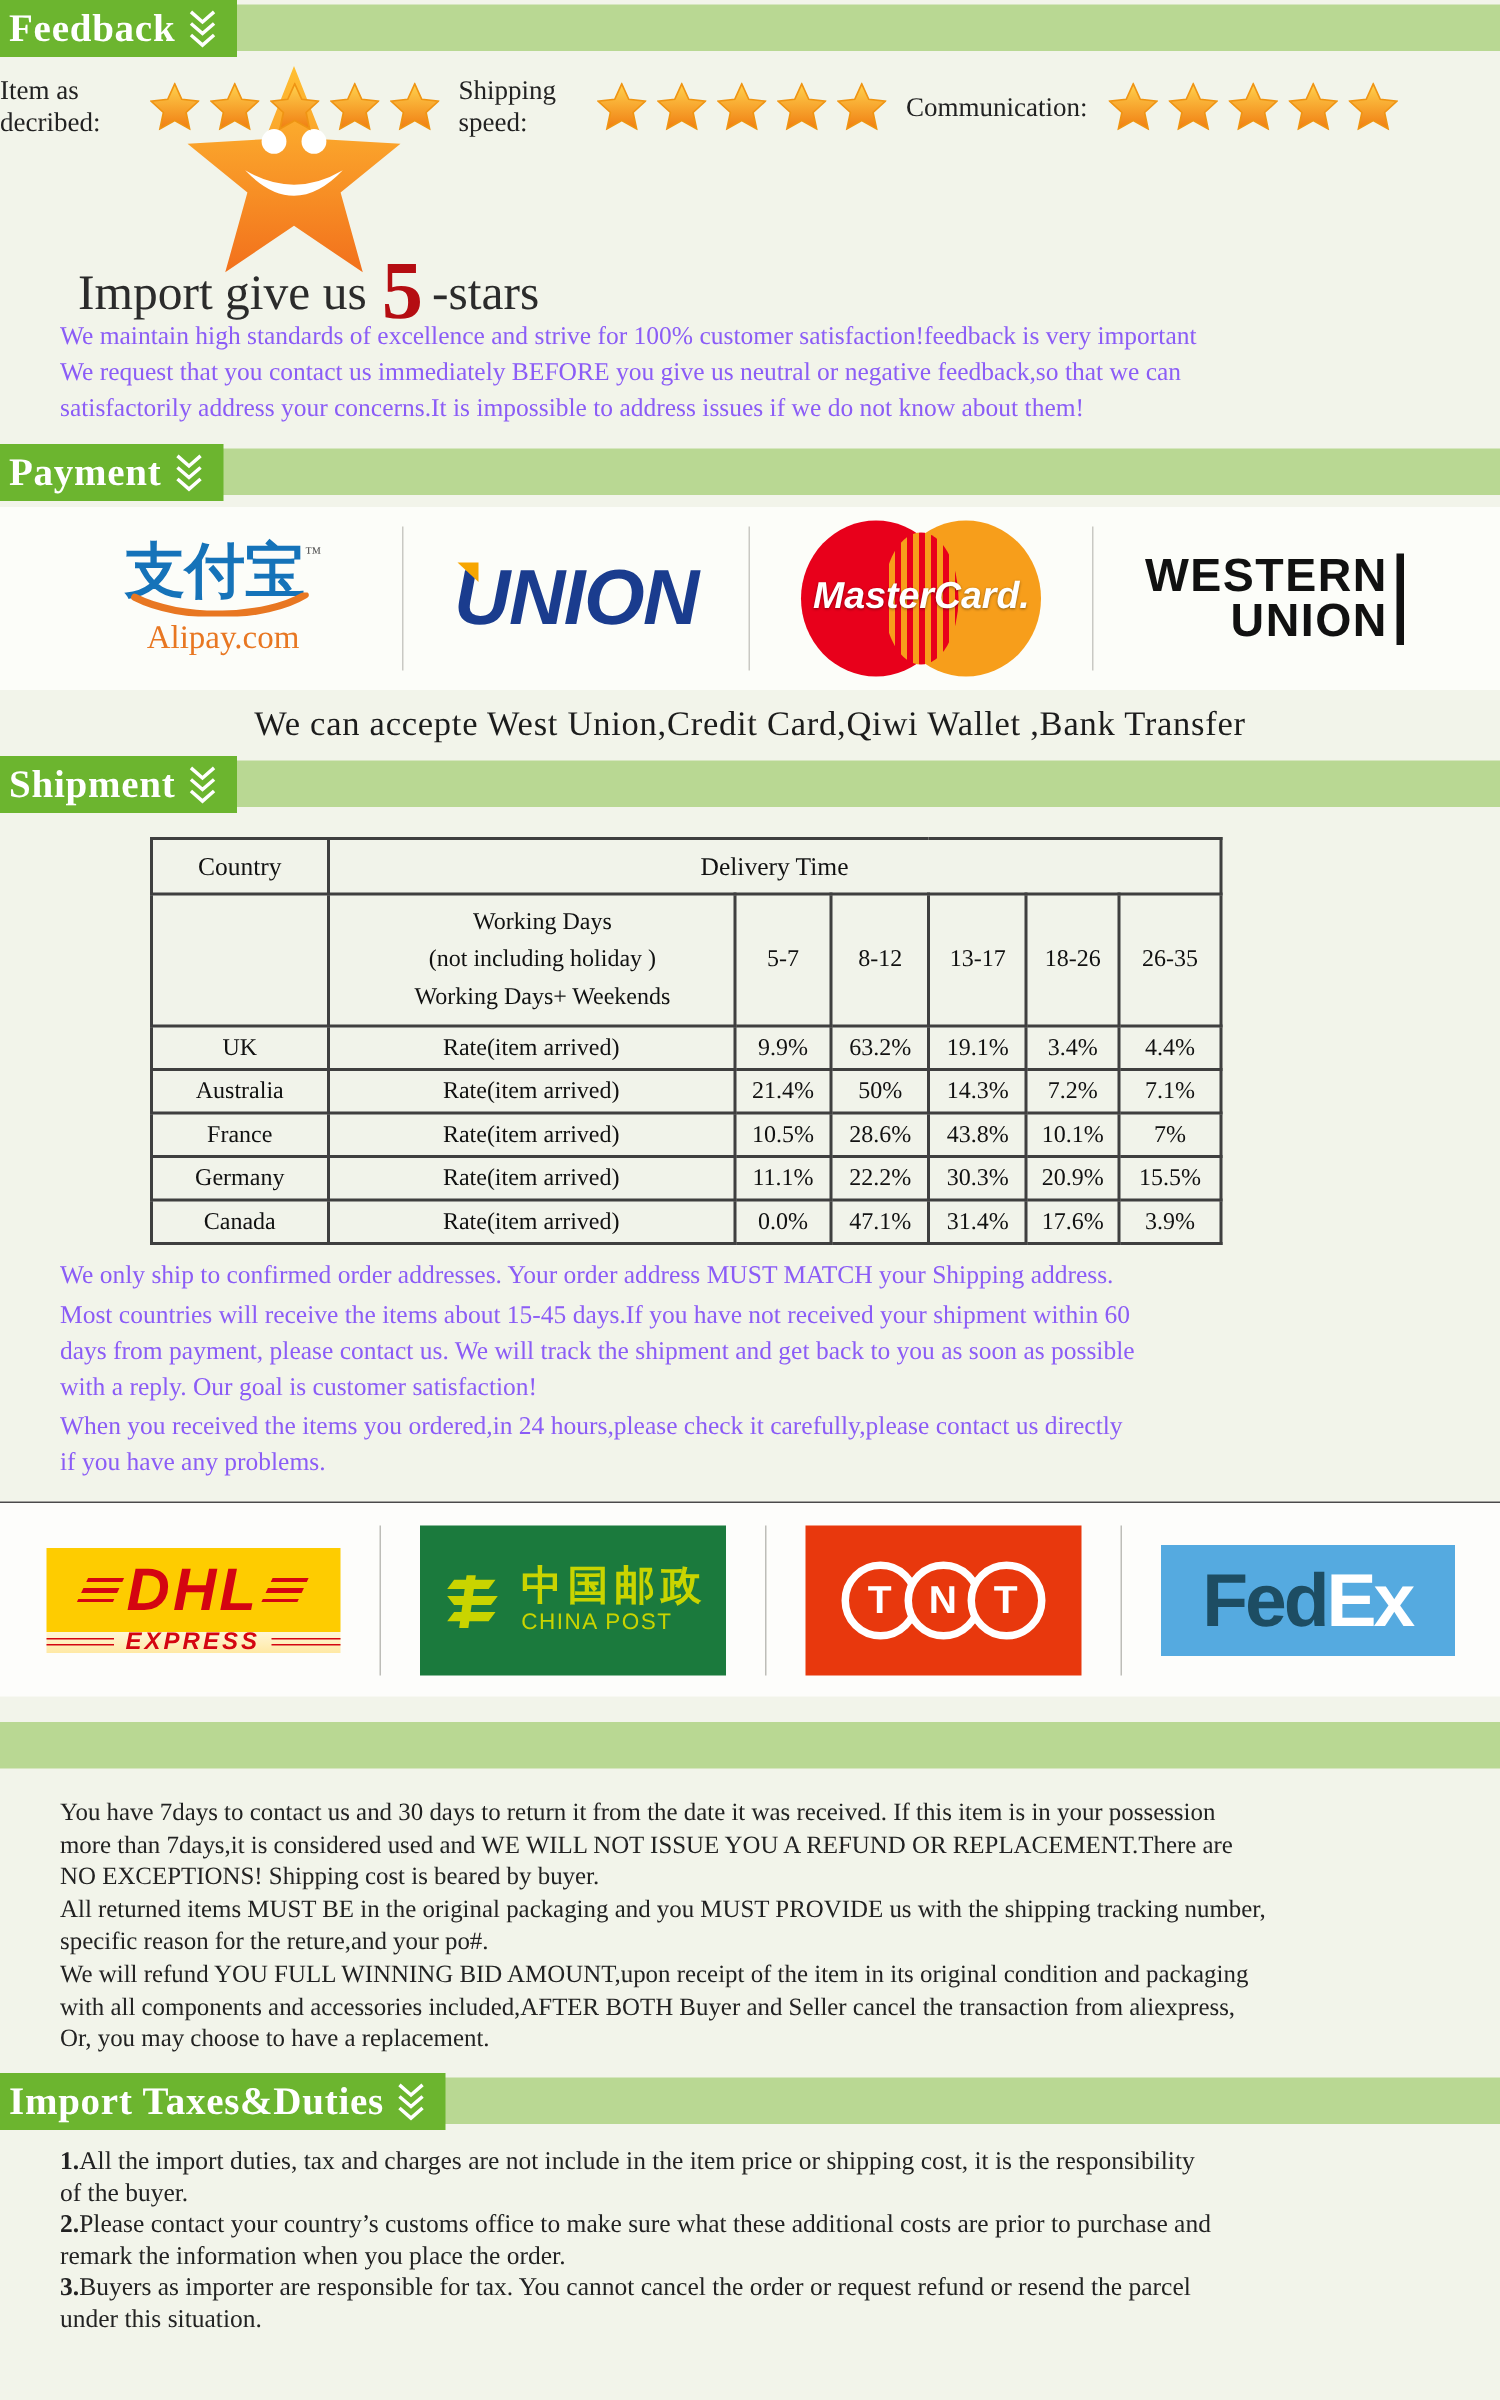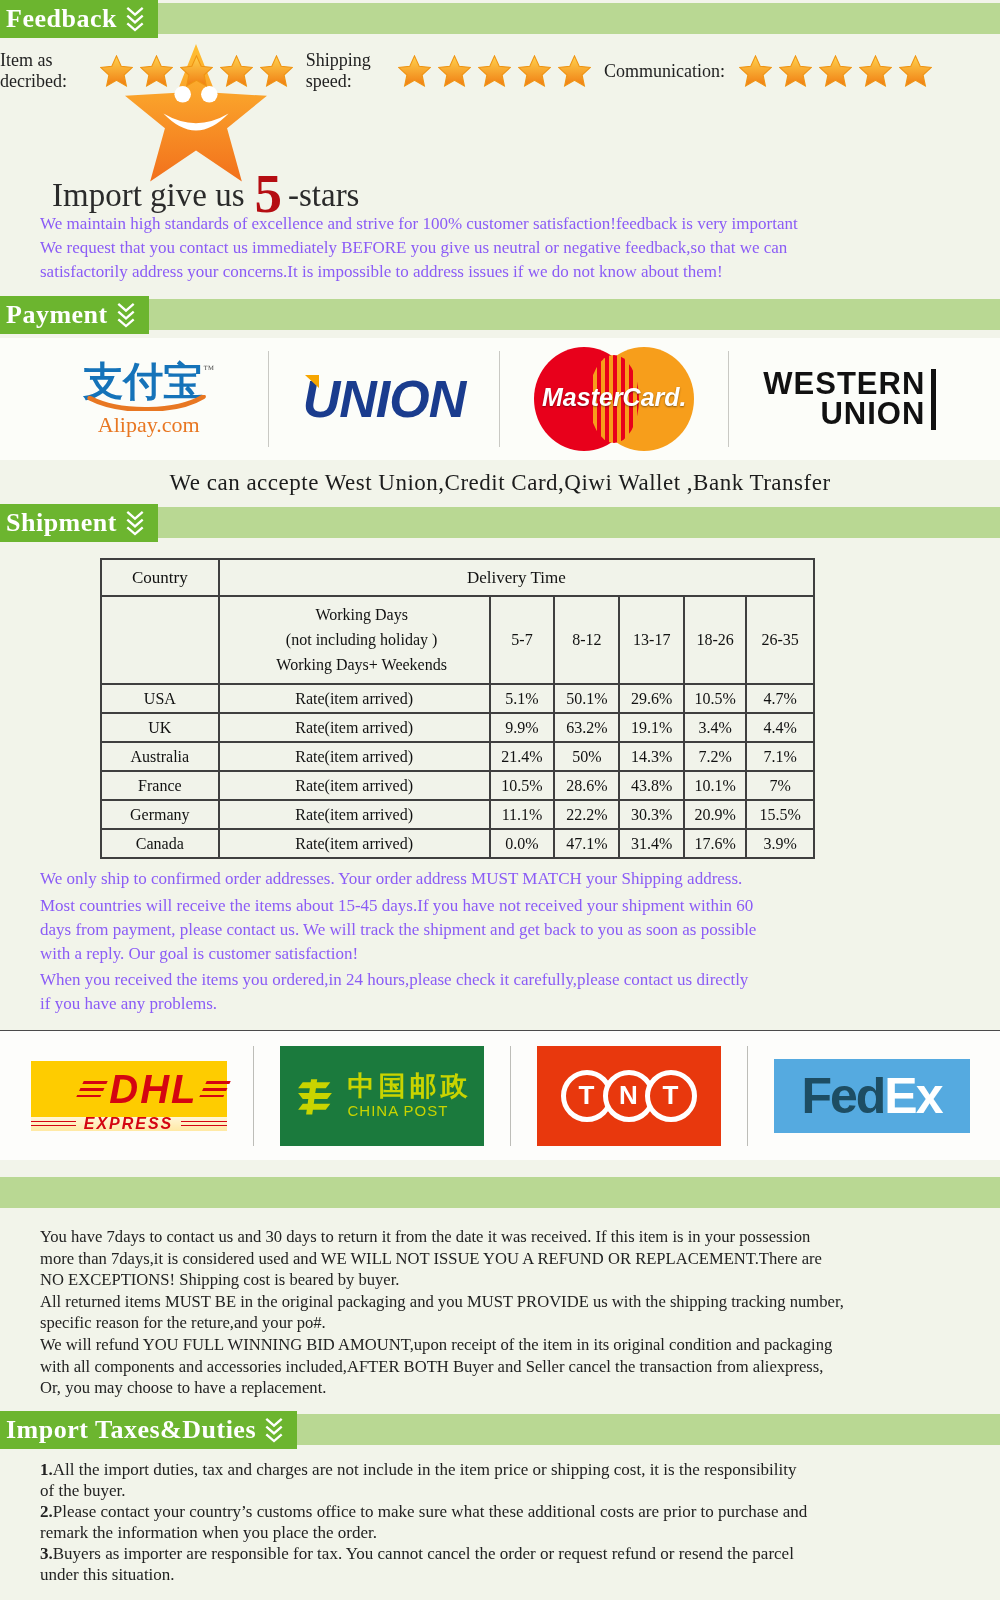--- a/index.html
+++ b/index.html
@@ -75,21 +75,21 @@
   tr.wd td { height:88px; }
   td.wd-cell { text-align:left; padding-left:15px; white-space:pre-line; line-height:1.55; }
   tbody.country-rows td { height:29px; }
 
   
   .courier-row { margin-top:14px; border-top:1px solid #4a4a4a; background:#fdfdfb; height:130px;
                  display:flex; align-items:center; justify-content:center; gap:26px; }
   .cdiv { width:1px; height:100px; background:#bdbdb8; }
 
   .dhl { flex-direction:column; width:196px; }
-  .dhl-box { width:196px; height:56px; background:#fecc00; display:flex; align-items:center; justify-content:flex-end; gap:5px; }
+  .dhl-box { width:196px; height:56px; background:#fecc00; display:flex; align-items:center; justify-content:center; gap:5px; }
   .dhl-name { color:#d40511; font-family:"Liberation Sans", sans-serif; font-weight:900;
               font-style:italic; font-size:40px; letter-spacing:2px; line-height:1; }
   .dhl-dash { width:24px; height:16px;
               background:repeating-linear-gradient(180deg,#d40511 0 3px,transparent 3px 7px);
               transform:skewX(-25deg); }
   .dhl-sub-row { width:196px; height:14px; background:linear-gradient(180deg,#fff6d8,#ffe9a4);
                  display:flex; align-items:center; justify-content:center; gap:8px; }
   .dhl-sub { color:#d40511; font-style:italic; font-weight:bold; font-size:16px;
              font-family:"Liberation Sans", sans-serif; letter-spacing:2px; }
   .dhl-line { width:46px; height:5px; border-top:1px solid #d40511; border-bottom:1px solid #d40511; }
@@ -301,29 +301,20 @@
 (not including holiday )
 Working Days+ Weekends</td>
       <td>5-7</td>
       <td>8-12</td>
       <td>13-17</td>
       <td>18-26</td>
       <td>26-35</td>
     </tr>
   </tbody>
   <tbody class="country-rows">
-      <tr>
-        <td>USA</td>
-        <td>Rate(item arrived)</td>
-        <td>5.1%</td>
-        <td>50.1%</td>
-        <td>29.6%</td>
-        <td>10.5%</td>
-        <td>4.7%</td>
-      </tr>
       <tr>
         <td>UK</td>
         <td>Rate(item arrived)</td>
         <td>9.9%</td>
         <td>63.2%</td>
         <td>19.1%</td>
         <td>3.4%</td>
         <td>4.4%</td>
       </tr>
       <tr>

